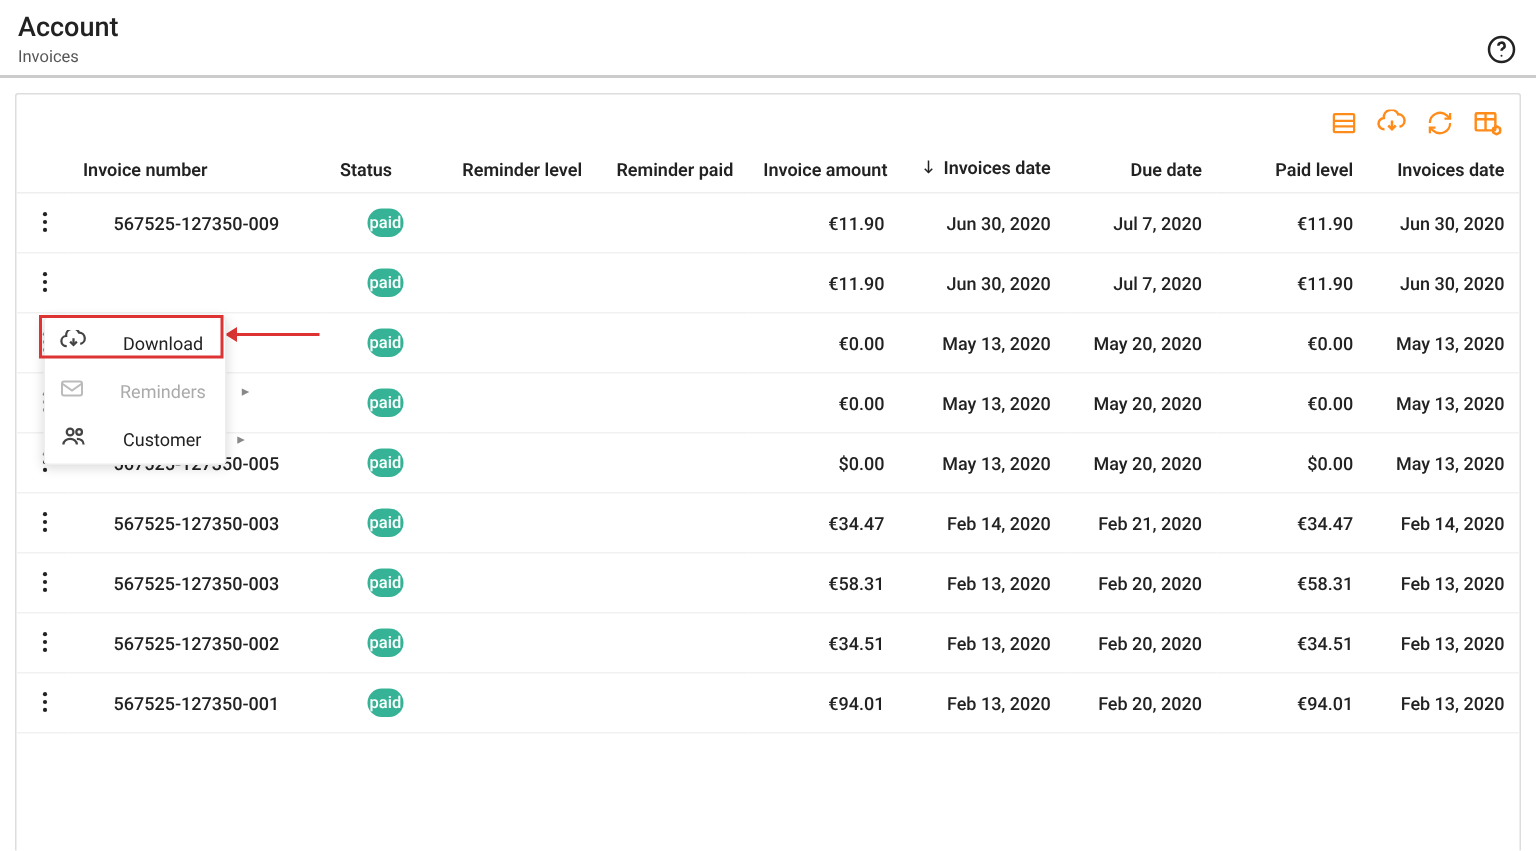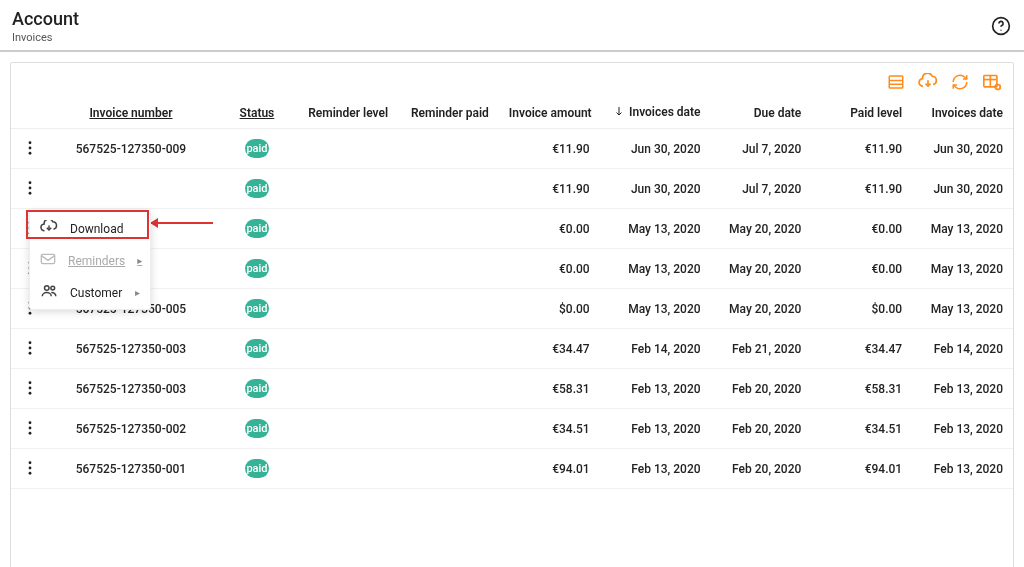--- a/index.html
+++ b/index.html
@@ -1,31 +1,31 @@
 <!DOCTYPE html>
 <html><head>
 <meta charset="utf-8">
 <style>
   * { box-sizing: border-box; margin: 0; padding: 0; }
   html, body { width: 1024px; height: 567px; font-family: -apple-system, "Segoe UI", Roboto, Arial, sans-serif; font-size: 13px; color: #222; background: #fff; }
-  .page-header { display: flex; align-items: center; justify-content: space-between; padding: 8px 12px 6px 12px; border-bottom: 2px solid #ccc; }
+  .page-header { display: flex; align-items: flex-end; justify-content: space-between; padding: 8px 12px 6px 12px; border-bottom: 2px solid #ccc; }
   .page-header .titles { display: flex; flex-direction: column; }
   .page-title { font-size: 18px; font-weight: 500; color: #222; }
   .page-subtitle { font-size: 11px; color: #555; margin-top: 2px; }
   .help-icon { width: 22px; height: 22px; display: flex; align-items: center; justify-content: center; }
 
   .card { margin: 10px; border: 1px solid #ddd; border-radius: 2px; background: #fff; position: relative; }
 
   .toolbar { height: 34px; display: flex; justify-content: flex-end; align-items: center; padding: 4px 10px 0 10px; gap: 10px; }
   .toolbar svg { display: block; }
   .tool-btn { width: 22px; height: 22px; display: flex; align-items: center; justify-content: center; cursor: pointer; }
 
   table { width: 100%; border-collapse: collapse; table-layout: fixed; }
   thead th { text-align: right; font-weight: 600; font-size: 12px; color: #222; padding: 8px 10px; border-bottom: 1px solid #eee; white-space: nowrap; }
-  thead th.left { text-align: center; text-decoration: underline; }
+  thead th.left { text-align: left; }
   tbody td { text-align: right; font-size: 12px; padding: 10px 10px; border-bottom: 1px solid #f1f1f1; white-space: nowrap; font-weight: 500; color: #222; }
   tbody td.left { text-align: center; }
   .col-menu { width: 34px; text-align: center; }
   .col-num  { width: 170px; }
   .col-status { width: 80px; text-align: left; }
   .col-rlevel { width: 100px; }
   .col-rdate  { width: 100px; }
   .col-amt    { width: 100px; }
   .col-idate  { width: 110px; }
   .col-due    { width: 100px; }
@@ -33,22 +33,22 @@
   .col-pdate  { width: 100px; }
 
   .dots { display: inline-flex; align-items: center; justify-content: center; width: 18px; height: 18px; cursor: pointer; }
 
   .badge { display: inline-block; background: #36b396; color: #fff; font-size: 11px; font-weight: 500; padding: 3px 1px; border-radius: 11px; }
 
   .sort-arrow { margin-right: 4px; display: inline-block; vertical-align: middle; }
 
   
   .ctx-menu { position: absolute; left: 18px; top: 148px; width: 122px; background: #fff; border: 1px solid #eee; border-radius: 3px; box-shadow: 0 2px 8px rgba(0,0,0,0.15); z-index: 5; font-size: 12px; }
-  .ctx-item { display: flex; align-items: center; padding: 8px 10px; gap: 12px; cursor: pointer; color: #222; }
-  .ctx-item.disabled { color: #aaa; text-decoration: underline; }
+  .ctx-item { display: flex; align-items: center; padding: 8px 10px; gap: 24px; cursor: pointer; color: #222; }
+  .ctx-item.disabled { color: #aaa; }
   .ctx-item .chev { margin-left: auto; font-size: 10px; color: #888; }
   .ctx-highlight { position: absolute; left: 15px; top: 147px; width: 123px; height: 29px; border: 2px solid #d33; z-index: 6; pointer-events: none; }
   .arrow-annot { position: absolute; left: 140px; top: 159px; width: 62px; height: 2px; background: #d33; z-index: 4; }
   .arrow-annot::before { content: ""; position: absolute; left: -1px; top: -4px; border-right: 8px solid #d33; border-top: 5px solid transparent; border-bottom: 5px solid transparent; }
 
 </style>
 </head>
 <body>
 
 <div class="page-header">

